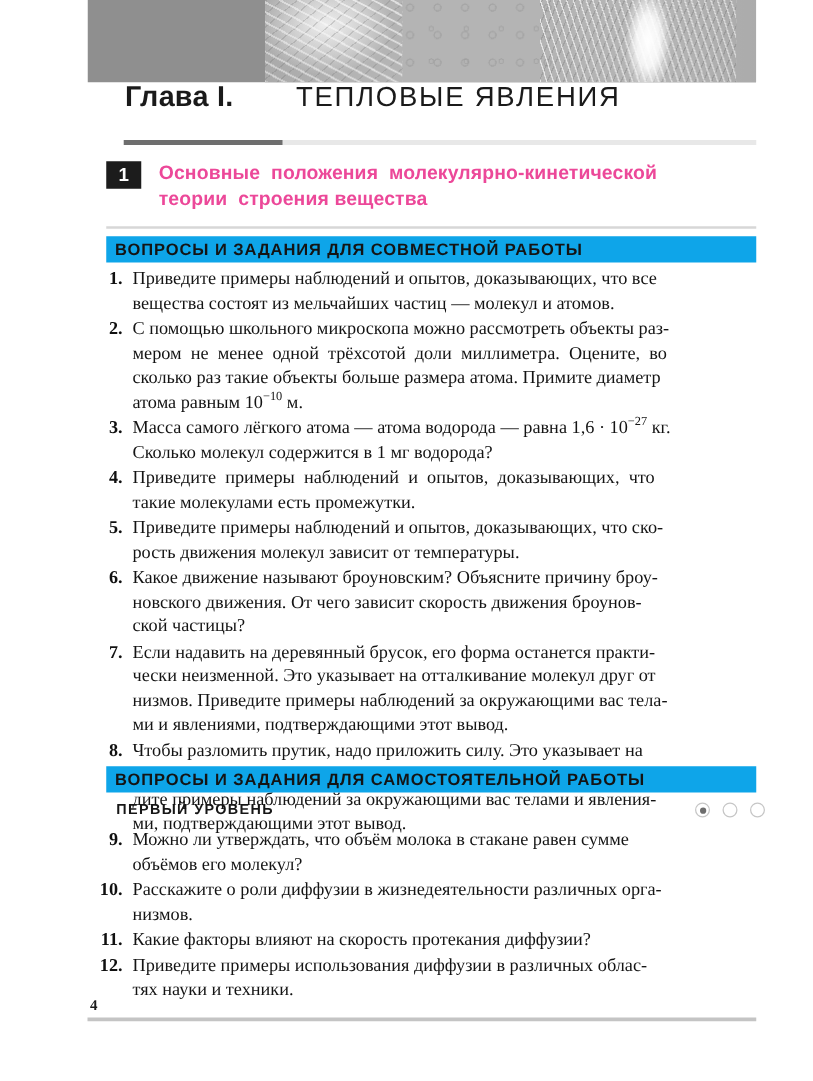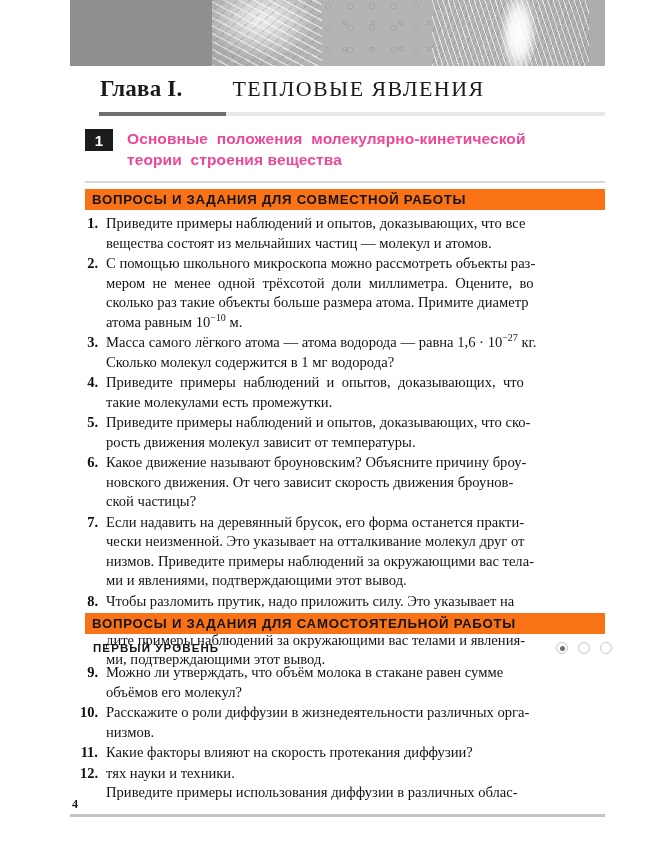--- a/index.html
+++ b/index.html
@@ -81,25 +81,25 @@
     background: radial-gradient(ellipse 26px 60px at 78% 50%, #ffffff 0%, rgba(255,255,255,.85) 35%, rgba(255,255,255,0) 72%);
   }
   .ph.vign {
     background: linear-gradient(90deg, rgba(0,0,0,.06) 0%, rgba(0,0,0,0) 18%, rgba(0,0,0,0) 82%, rgba(0,0,0,.05) 100%);
   }
 
   
   .chapter {
     position: absolute;
     left: 100px;
-    top: 76px;
+    top: 64px;
     width: 505px;
     display: flex;
     align-items: baseline;
-    font-family: Liberation Serif, serif;
+    font-family: Liberation Sans, sans-serif;
   }
   .chapter-label {
     font-size: 23px;
     font-weight: bold;
     letter-spacing: .2px;
     color: #1a1a1a;
     white-space: pre;
   }
   .chapter-title {
     font-size: 22px;
@@ -165,21 +165,21 @@
     height: 2px;
     background: #d7d7d7;
   }
 
   
   .bar {
     position: absolute;
     left: 85px;
     width: 520px;
     height: 21px;
-    background: #f97316;
+    background: #0ea5e9;
     display: flex;
     align-items: center;
     font-family: "Liberation Sans", "DejaVu Sans", sans-serif;
     font-size: 13.2px;
     font-weight: bold;
     letter-spacing: .75px;
     color: #141414;
     padding-left: 7px;
     box-sizing: border-box;
     white-space: pre;
@@ -418,20 +418,20 @@
     </div>
     <div class="qitem">
       <div class="qnum">11.</div>
       <div class="qtext">
         <span class="ln">Какие факторы влияют на скорость протекания диффузии?</span>
       </div>
     </div>
     <div class="qitem">
       <div class="qnum">12.</div>
       <div class="qtext">
+        <span class="ln">Приведите примеры использования диффузии в различных облас-</span>
         <span class="ln">тях науки и техники.</span>
-        <span class="ln">Приведите примеры использования диффузии в различных облас-</span>
       </div>
     </div>
   </div>
 
 <div class="page-num">4</div>
 <div class="footer-rule"></div>
 
 </body></html>

